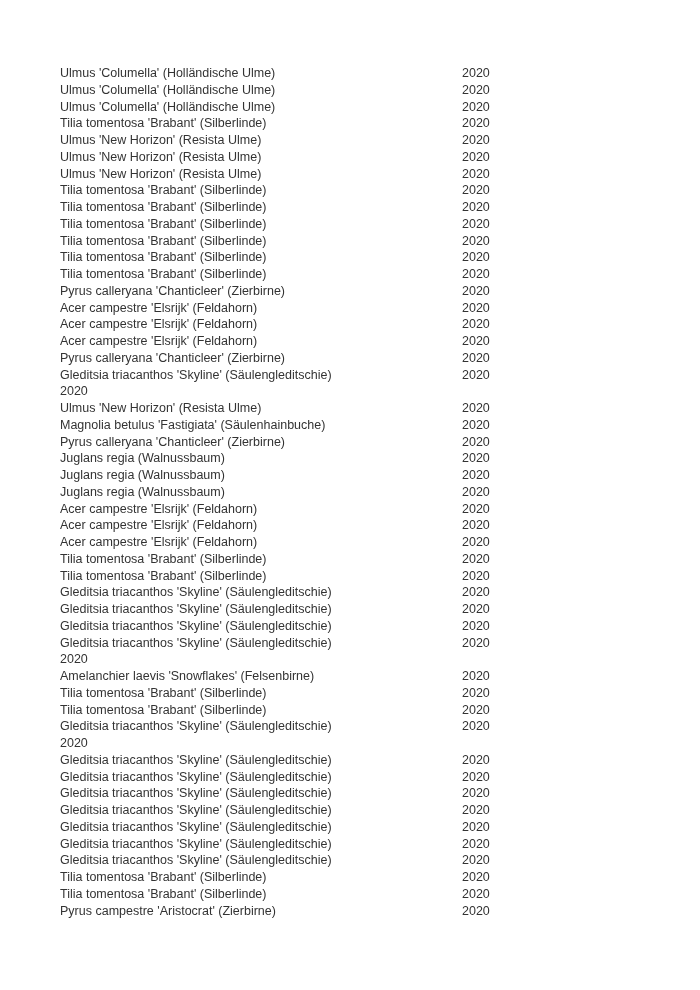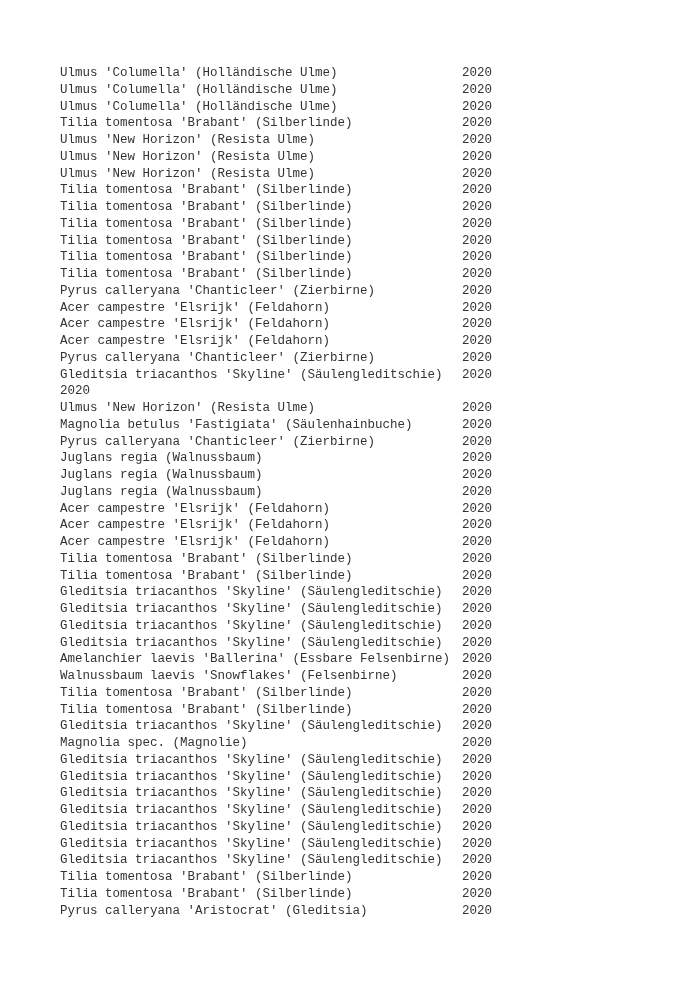--- a/index.html
+++ b/index.html
@@ -20,21 +20,20 @@
   .list {
     display: block;
   }
   .row {
     display: flex;
     align-items: flex-end;
     font-size: 12.5px;
     line-height: 16.75px;
     color: #333333;
     white-space: nowrap;
-    font-family: Liberation Mono, monospace;
   }
   .name {
     width: 402px;
     flex: 0 0 402px;
     overflow: hidden;
   }
   .year {
     flex: 0 0 auto;
   }
 </style>
@@ -176,77 +175,75 @@
       </div>
       <div class="row">
         <span class="name">Gleditsia triacanthos 'Skyline' (Säulengleditschie)</span>
         <span class="year">2020</span>
       </div>
       <div class="row">
         <span class="name">Gleditsia triacanthos 'Skyline' (Säulengleditschie)</span>
         <span class="year">2020</span>
       </div>
       <div class="row">
-        <span class="name">Amelanchier laevis 'Ballerina' (Essbare Felsenbirne)</span>
-        <span class="year">2020</span>
-      </div>
-      <div class="row">
-        <span class="name">Walnussbaum laevis 'Snowflakes' (Felsenbirne)</span>
-        <span class="year">2020</span>
-      </div>
-      <div class="row">
-        <span class="name">Tilia tomentosa 'Brabant' (Silberlinde)</span>
-        <span class="year">2020</span>
-      </div>
-      <div class="row">
-        <span class="name">Tilia tomentosa 'Brabant' (Silberlinde)</span>
-        <span class="year">2020</span>
-      </div>
-      <div class="row">
-        <span class="name">Gleditsia triacanthos 'Skyline' (Säulengleditschie)</span>
-        <span class="year">2020</span>
-      </div>
-      <div class="row">
-        <span class="name">Magnolia spec. (Magnolie)</span>
-        <span class="year">2020</span>
-      </div>
-      <div class="row">
-        <span class="name">Gleditsia triacanthos 'Skyline' (Säulengleditschie)</span>
-        <span class="year">2020</span>
-      </div>
-      <div class="row">
-        <span class="name">Gleditsia triacanthos 'Skyline' (Säulengleditschie)</span>
-        <span class="year">2020</span>
-      </div>
-      <div class="row">
-        <span class="name">Gleditsia triacanthos 'Skyline' (Säulengleditschie)</span>
-        <span class="year">2020</span>
-      </div>
-      <div class="row">
-        <span class="name">Gleditsia triacanthos 'Skyline' (Säulengleditschie)</span>
-        <span class="year">2020</span>
-      </div>
-      <div class="row">
-        <span class="name">Gleditsia triacanthos 'Skyline' (Säulengleditschie)</span>
-        <span class="year">2020</span>
-      </div>
-      <div class="row">
-        <span class="name">Gleditsia triacanthos 'Skyline' (Säulengleditschie)</span>
-        <span class="year">2020</span>
-      </div>
-      <div class="row">
-        <span class="name">Gleditsia triacanthos 'Skyline' (Säulengleditschie)</span>
-        <span class="year">2020</span>
-      </div>
-      <div class="row">
-        <span class="name">Tilia tomentosa 'Brabant' (Silberlinde)</span>
-        <span class="year">2020</span>
-      </div>
-      <div class="row">
-        <span class="name">Tilia tomentosa 'Brabant' (Silberlinde)</span>
-        <span class="year">2020</span>
-      </div>
-      <div class="row">
-        <span class="name">Pyrus calleryana 'Aristocrat' (Gleditsia)</span>
+        <span class="year">2020</span>
+      </div>
+      <div class="row">
+        <span class="name">Amelanchier laevis 'Snowflakes' (Felsenbirne)</span>
+        <span class="year">2020</span>
+      </div>
+      <div class="row">
+        <span class="name">Tilia tomentosa 'Brabant' (Silberlinde)</span>
+        <span class="year">2020</span>
+      </div>
+      <div class="row">
+        <span class="name">Tilia tomentosa 'Brabant' (Silberlinde)</span>
+        <span class="year">2020</span>
+      </div>
+      <div class="row">
+        <span class="name">Gleditsia triacanthos 'Skyline' (Säulengleditschie)</span>
+        <span class="year">2020</span>
+      </div>
+      <div class="row">
+        <span class="year">2020</span>
+      </div>
+      <div class="row">
+        <span class="name">Gleditsia triacanthos 'Skyline' (Säulengleditschie)</span>
+        <span class="year">2020</span>
+      </div>
+      <div class="row">
+        <span class="name">Gleditsia triacanthos 'Skyline' (Säulengleditschie)</span>
+        <span class="year">2020</span>
+      </div>
+      <div class="row">
+        <span class="name">Gleditsia triacanthos 'Skyline' (Säulengleditschie)</span>
+        <span class="year">2020</span>
+      </div>
+      <div class="row">
+        <span class="name">Gleditsia triacanthos 'Skyline' (Säulengleditschie)</span>
+        <span class="year">2020</span>
+      </div>
+      <div class="row">
+        <span class="name">Gleditsia triacanthos 'Skyline' (Säulengleditschie)</span>
+        <span class="year">2020</span>
+      </div>
+      <div class="row">
+        <span class="name">Gleditsia triacanthos 'Skyline' (Säulengleditschie)</span>
+        <span class="year">2020</span>
+      </div>
+      <div class="row">
+        <span class="name">Gleditsia triacanthos 'Skyline' (Säulengleditschie)</span>
+        <span class="year">2020</span>
+      </div>
+      <div class="row">
+        <span class="name">Tilia tomentosa 'Brabant' (Silberlinde)</span>
+        <span class="year">2020</span>
+      </div>
+      <div class="row">
+        <span class="name">Tilia tomentosa 'Brabant' (Silberlinde)</span>
+        <span class="year">2020</span>
+      </div>
+      <div class="row">
+        <span class="name">Pyrus campestre 'Aristocrat' (Zierbirne)</span>
         <span class="year">2020</span>
       </div>
     </div>
 </div>
 
 </body></html>

